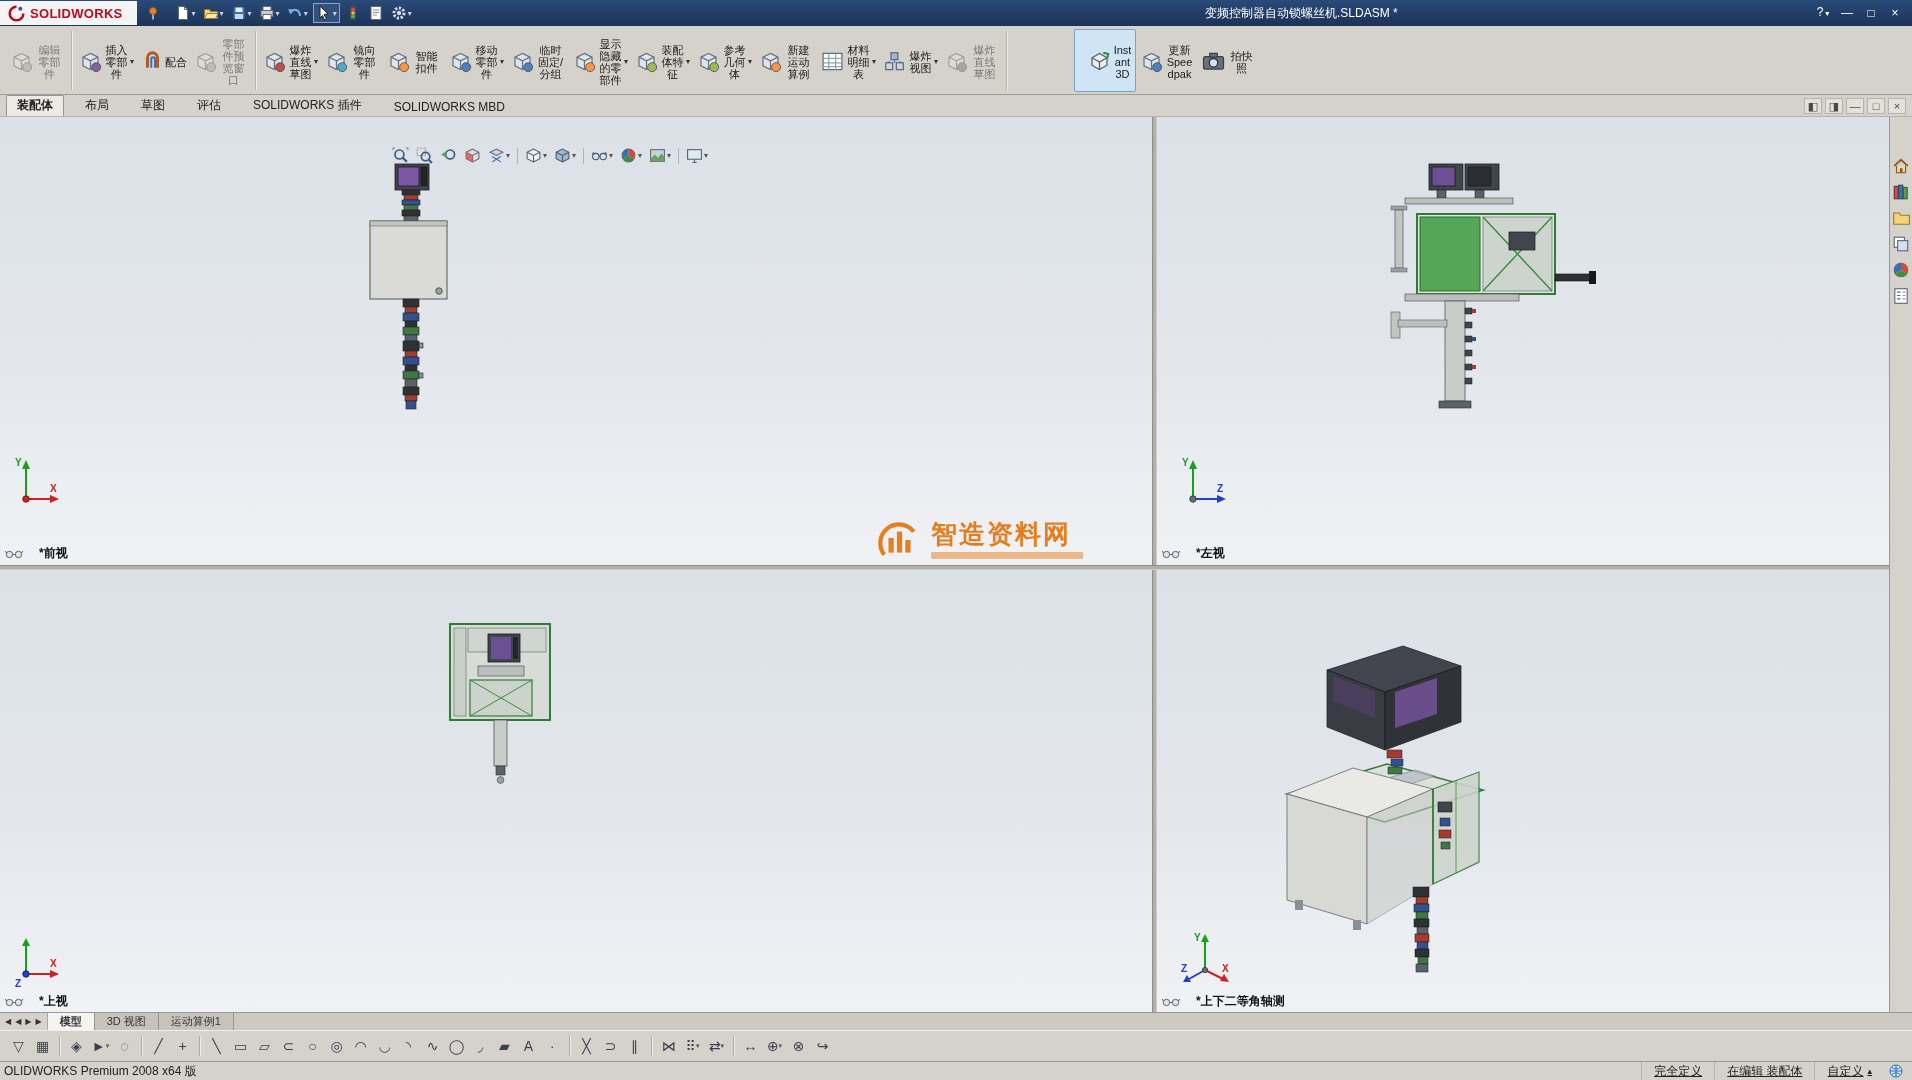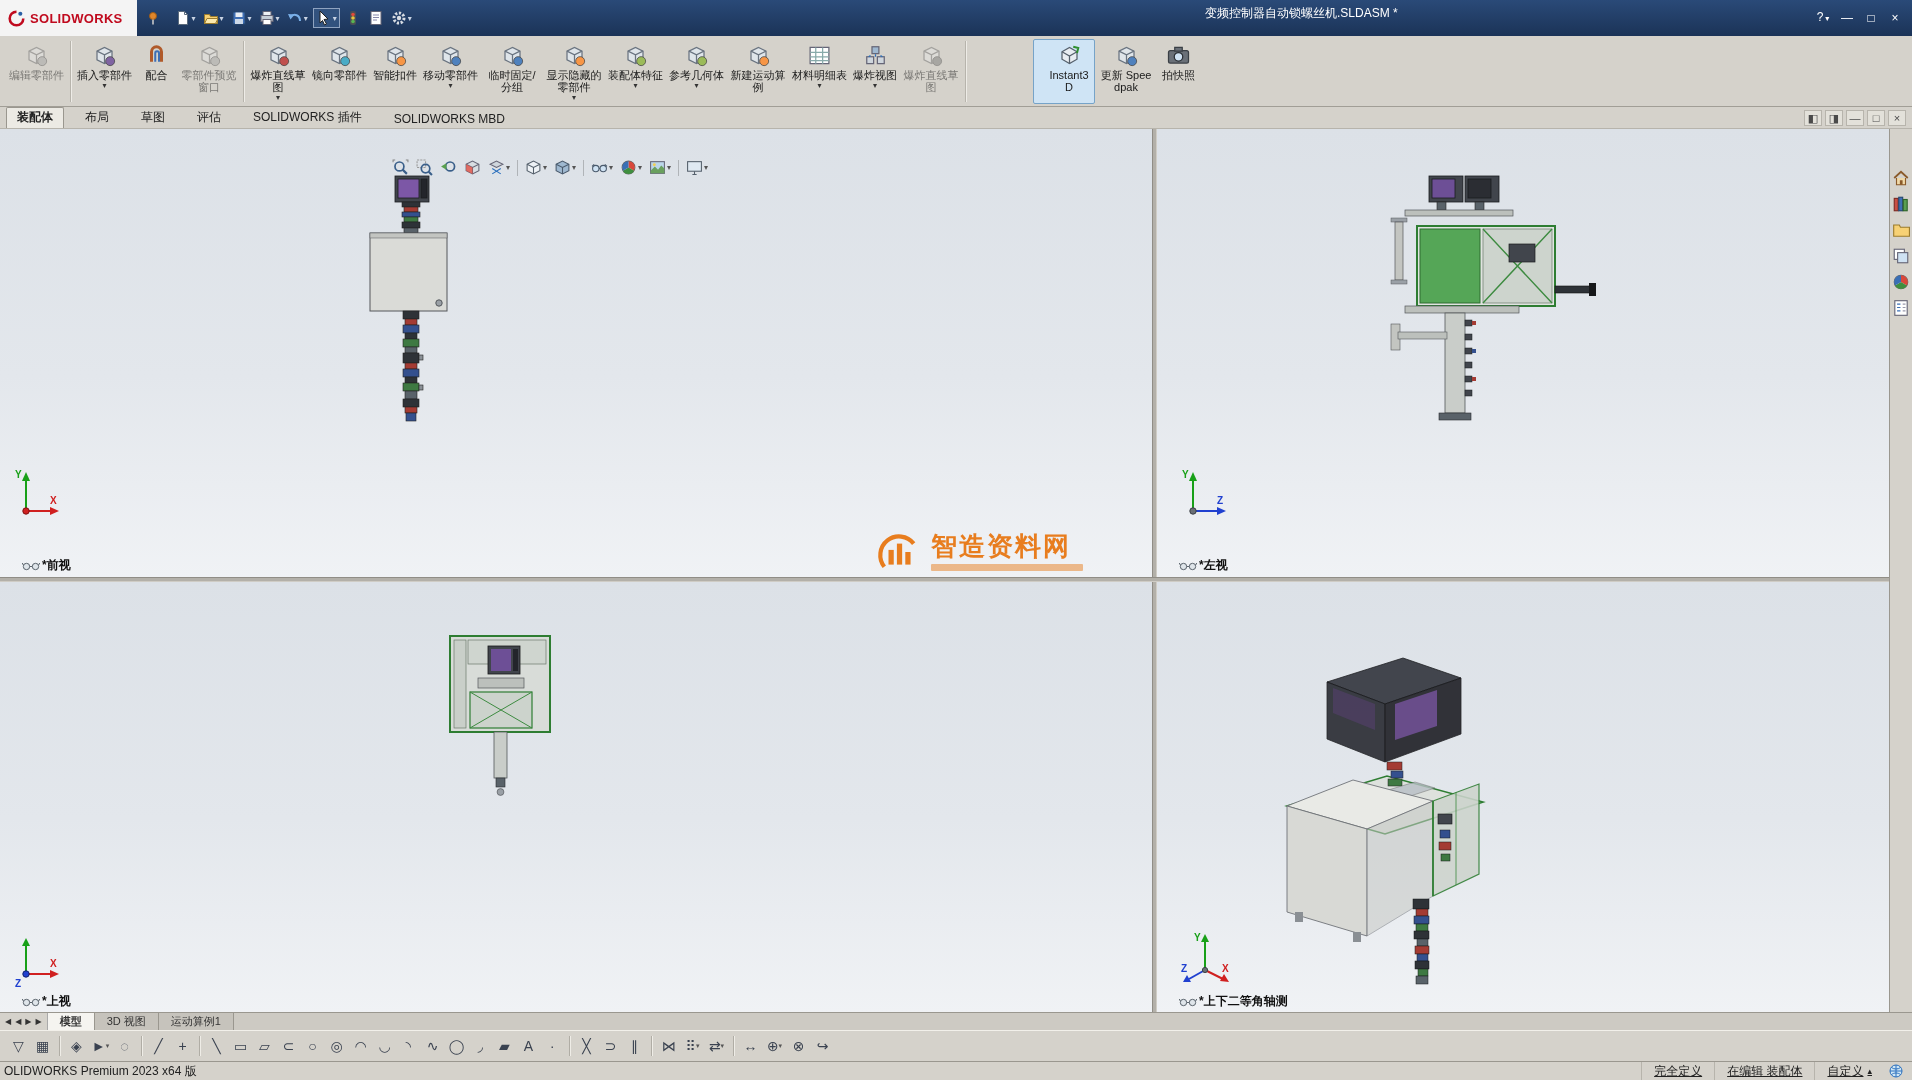--- a/index.html
+++ b/index.html
@@ -3,39 +3,39 @@
 <meta charset="utf-8">
 <style>
 *{margin:0;padding:0;box-sizing:border-box;}
 html,body{width:1912px;height:1080px;overflow:hidden;}
 body{font-family:"Liberation Sans","DejaVu Sans",sans-serif;font-size:12px;background:#d5d2cb;display:flex;flex-direction:column;color:#1a1a1a;}
 svg{display:block;width:100%;height:100%;}
 .ico{display:inline-block;}
 
 
 .titlebar{flex:0 0 26px;background:linear-gradient(#2a4a78,#1b3357);display:flex;align-items:center;position:relative;}
-.logo{height:36px;background:#f4f4f4;display:flex;align-items:center;padding:0 14px 0 8px;gap:5px;}
+.logo{height:24px;background:#f4f4f4;display:flex;align-items:center;padding:0 14px 0 8px;gap:5px;}
 .logo-swirl{width:17px;height:17px;}
 .logo-text{color:#c00a1e;font-weight:bold;font-size:13px;letter-spacing:.3px;}
 .menubar{display:flex;margin-left:14px;}
 .menu-item{color:#fff;padding:0 8px;line-height:26px;}
 .pin{width:16px;height:16px;margin:0 12px 0 8px;}
 .qat{display:flex;align-items:center;gap:3px;}
 .qat-btn{display:flex;align-items:center;height:20px;padding:2px;}
 .qat-btn .ico{width:16px;height:16px;}
 .qat-btn.has-drop::after{content:"▾";color:#c9d4e4;font-size:8px;margin-left:1px;}
 .qat-btn.boxed{border:1px solid #8fa3c0;background:#32527e;}
 .doc-title{position:absolute;left:1205px;top:0;line-height:26px;color:#fff;}
 .win-controls{margin-left:auto;display:flex;align-items:center;gap:2px;padding-right:6px;}
 .win-btn{color:#fff;min-width:22px;text-align:center;line-height:20px;font-size:12px;}
 .win-btn.has-drop::after{content:"▾";font-size:8px;margin-left:2px;}
 
 
 .ribbon{flex:0 0 69px;background:#d5d2cb;border-bottom:1px solid #a19e96;display:flex;align-items:stretch;padding:2px 4px 1px 6px;}
-.rib-btn{display:flex;flex-direction:column;align-items:center;justify-content:flex-start;padding:3px 2px 1px;margin:1px 0;min-width:43px;max-width:62px;border:1px solid transparent;border-radius:2px;}
+.rib-btn{display:flex;flex-direction:row;align-items:center;justify-content:flex-start;padding:3px 2px 1px;margin:1px 0;min-width:43px;max-width:62px;border:1px solid transparent;border-radius:2px;}
 .rib-btn .ico{width:25px;height:25px;margin-bottom:1px;flex:0 0 auto;}
 .rib-label{font-size:11px;line-height:12px;text-align:center;max-width:56px;word-break:break-all;}
 .rib-btn.disabled{filter:grayscale(1);opacity:.5;}
 .rib-btn.active{background:#cfe4f5;border-color:#76a3c8;}
 .rib-btn.gap-before{margin-left:64px;padding-left:12px;}
 .rib-drop{display:none;font-size:8px;line-height:9px;color:#333;}
 .rib-drop::after{content:"▾";}
 .rib-btn.has-drop .rib-drop{display:block;}
 .rib-sep{width:1px;background:#b7b4ac;margin:3px 3px;box-shadow:1px 0 0 #eeece7;}
 
@@ -50,21 +50,21 @@
 
 .workspace{position:relative;flex:1 1 auto;overflow:hidden;background:#9a9a9a;}
 .vp{position:absolute;background:linear-gradient(180deg,#dce1e7 0%,#e3e7ec 55%,#f0f2f5 100%);overflow:hidden;}
 .vp-front{left:0;top:0;width:1152px;height:448px;}
 .vp-left{left:1157px;top:0;right:0;height:448px;}
 .vp-top{left:0;top:453px;width:1152px;bottom:0;}
 .vp-iso{left:1157px;top:453px;right:0;bottom:0;}
 .split-v{position:absolute;left:1152px;top:0;bottom:0;width:5px;background:#b3b0a9;border-left:1px solid #908d86;border-right:1px solid #cfccc5;z-index:3;}
 .split-h{position:absolute;top:448px;left:0;right:0;height:5px;background:#b3b0a9;border-top:1px solid #908d86;border-bottom:1px solid #cfccc5;z-index:3;}
 .model{position:absolute;width:auto;height:auto;}
-.vp-label{position:absolute;left:22px;bottom:3px;display:flex;align-items:center;gap:2px;font-weight:bold;color:#101010;font-size:12px;}
+.vp-label{position:absolute;left:5px;bottom:3px;display:flex;align-items:center;gap:16px;font-weight:bold;color:#101010;font-size:12px;}
 .vp-label .ico{width:18px;height:10px;}
 .triad{position:absolute;width:50px;height:54px;}
 .triad text{font-size:10px;font-weight:bold;}
 .ax-g{fill:#18a018}.ax-r{fill:#d02020}.ax-b{fill:#2040d0}
 
 
 .headsup{position:absolute;left:390px;top:28px;display:flex;align-items:center;gap:3px;z-index:5;}
 .hu-btn{display:flex;align-items:center;padding:2px;border-radius:2px;}
 .hu-btn .ico{width:17px;height:17px;}
 .hu-btn.has-drop::after{content:"▾";font-size:8px;color:#555;margin-left:1px;}
@@ -928,21 +928,21 @@
     </span>
     <span class="sk-btn">
       <span class="sk-glyph">⊗</span>
     </span>
     <span class="sk-btn">
       <span class="sk-glyph">↪</span>
     </span>
   </div>
 
 <div class="statusbar">
-  <span class="status-left">OLIDWORKS Premium 2023 x64 版</span>
+  <span class="status-left">OLIDWORKS Premium 2008 x64 版</span>
   <div class="status-right">
     <span class="status-seg">
         <span>完全定义</span>
       </span>
     <span class="status-seg">
         <span>在编辑 装配体</span>
       </span>
     <span class="status-seg">
         <span>自定义</span>
         <span class="caret">▴</span>

